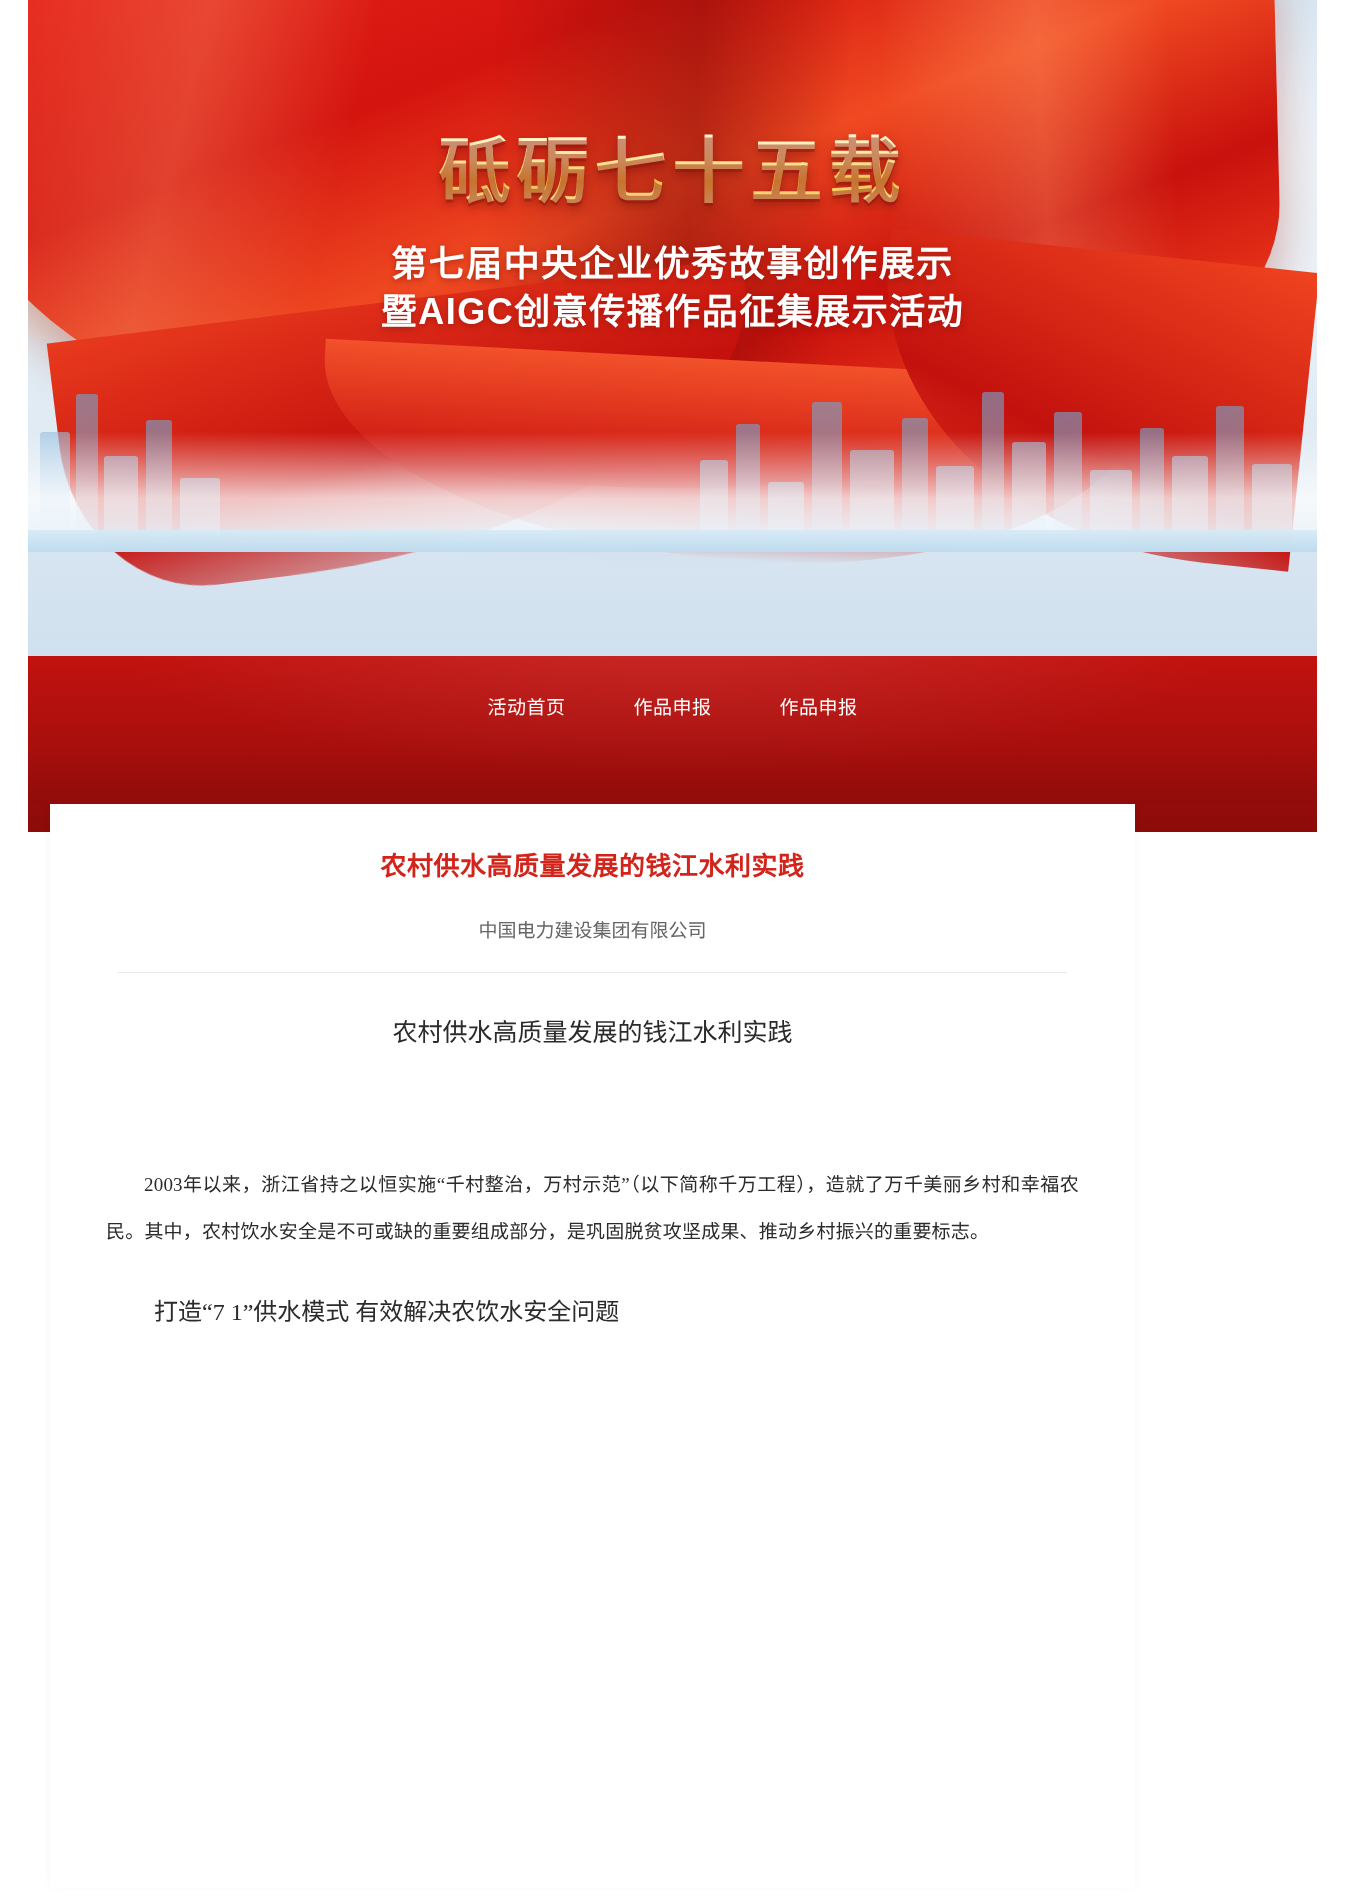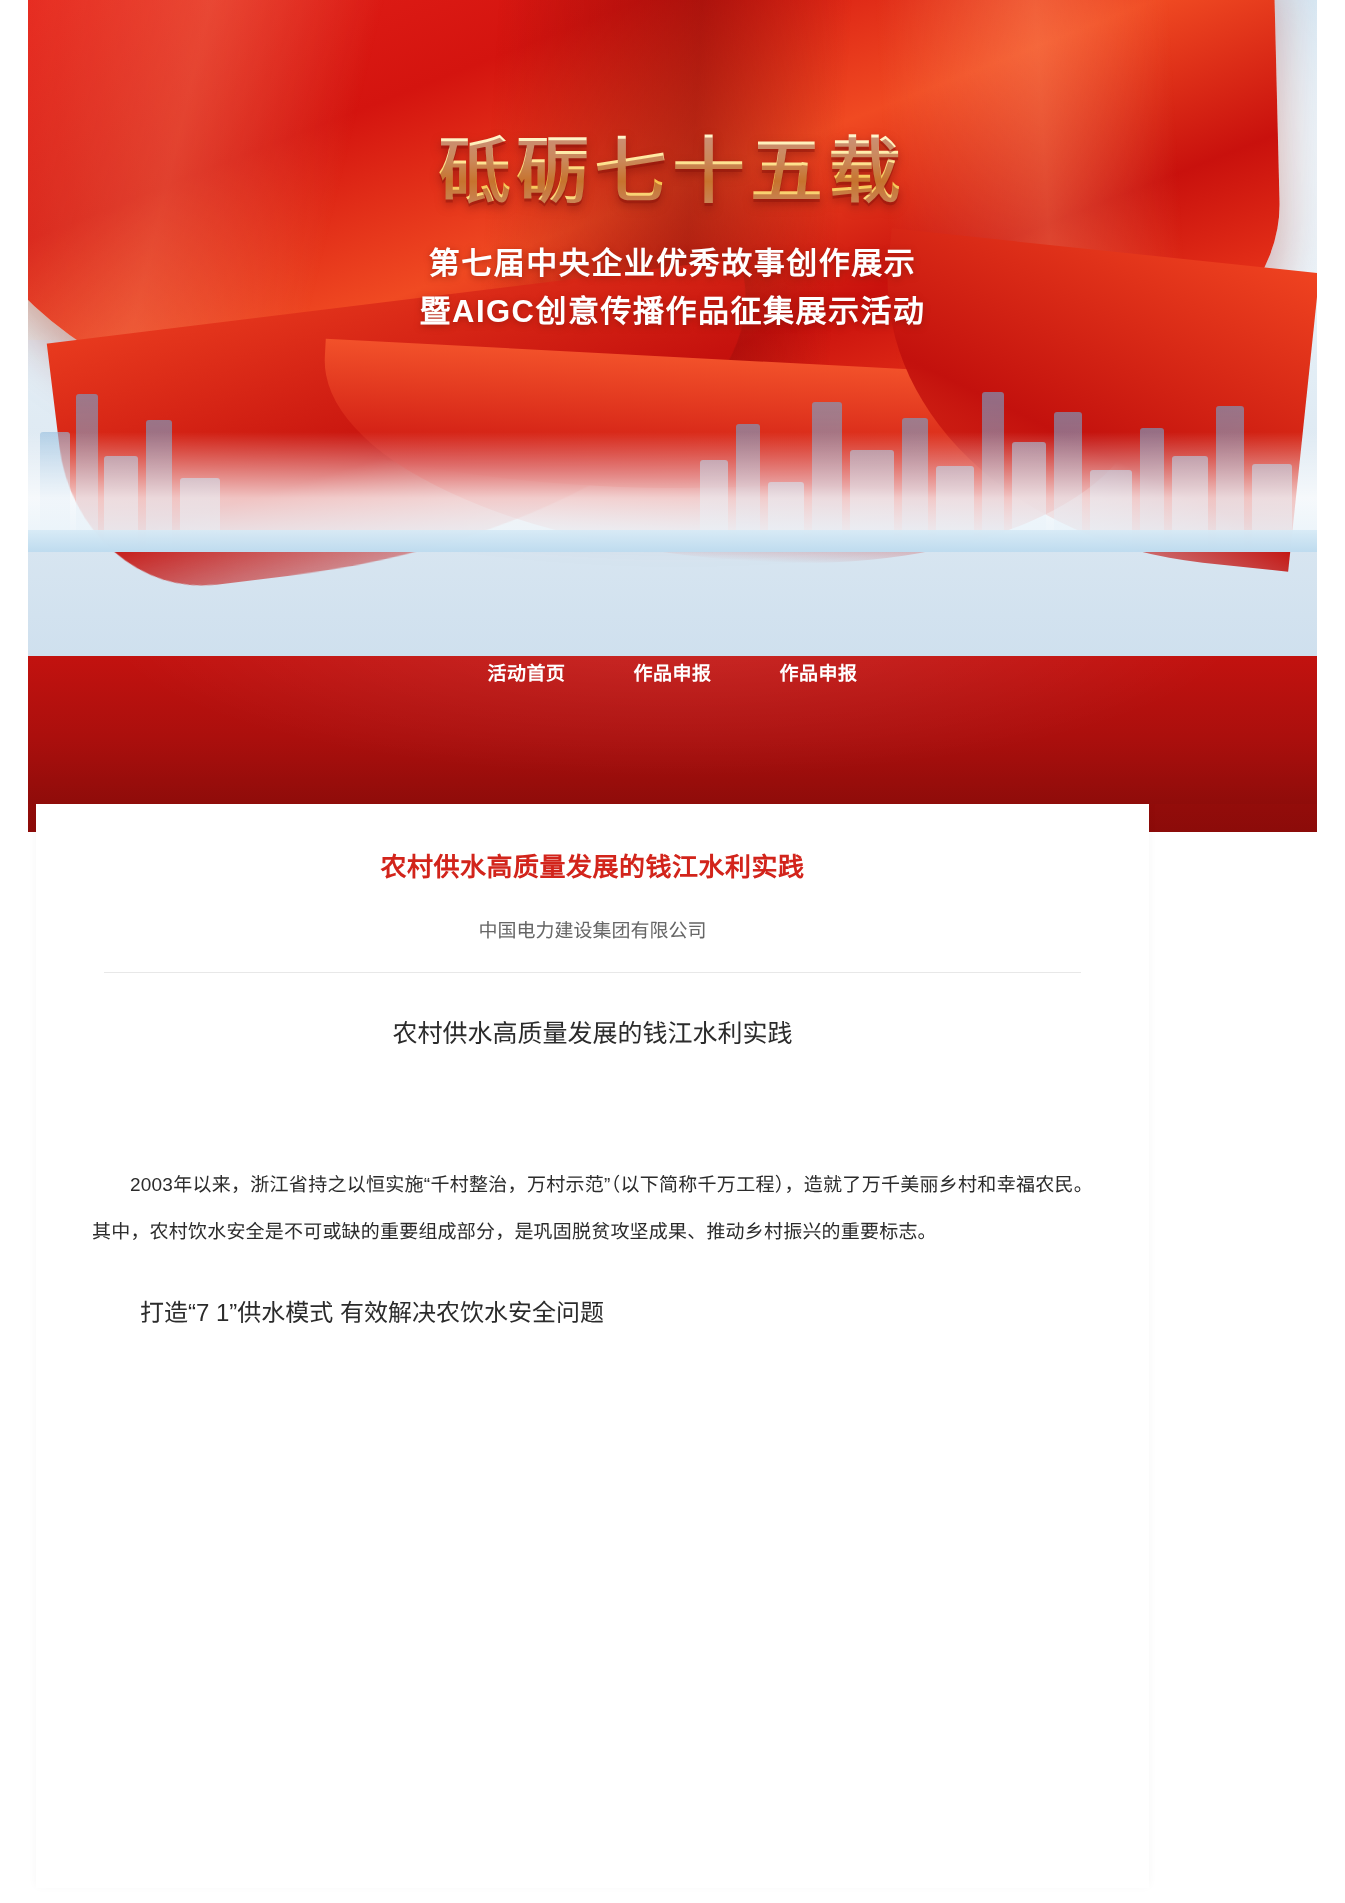--- a/index.html
+++ b/index.html
@@ -131,21 +131,21 @@
     letter-spacing: 6px;
     background: linear-gradient(180deg, #fff9dc 0%, #ffe79a 38%, #f6c24b 62%, #ffeeb4 100%);
     -webkit-background-clip: text;
     background-clip: text;
     color: transparent;
     text-shadow: 0 3px 0 rgba(140,20,10,.45);
     filter: drop-shadow(0 4px 5px rgba(120,15,8,.5));
   }
   .hl-sub {
     margin-top: 26px;
-    font-size: 31px;
+    font-size: 36px;
     line-height: 48px;
     font-weight: 700;
     color: #ffffff;
     letter-spacing: 1.5px;
     text-shadow: 0 2px 6px rgba(130,20,10,.55);
   }
 
   
   .navbar {
     position: relative;
@@ -163,22 +163,22 @@
     background: radial-gradient(ellipse at 50% -20%, rgba(255,255,255,.10), rgba(255,255,255,0) 60%);
   }
   .nav-gutter-l, .nav-gutter-r {
     position: absolute; top: 0; bottom: 0; width: 28px; background: #ffffff; z-index: 3;
   }
   .nav-gutter-l { left: 0; }
   .nav-gutter-r { right: 0; }
   .nav-items {
     display: flex;
     gap: 48px;
+    margin-top: 34px;
     z-index: 4;
-    font-weight: bold;
   }
   .nav-item {
     color: #ffffff;
     font-size: 19px;
     line-height: 24px;
     padding: 6px 10px;
     cursor: pointer;
     white-space: nowrap;
     letter-spacing: .5px;
   }
@@ -196,22 +196,23 @@
     position: absolute; top: 656px; height: 176px; width: 28px; background: #ffffff; z-index: 2;
   }
   .band-gutter-l { left: 0; }
   .band-gutter-r { right: 0; }
 
   
   .article-wrap {
     position: relative;
     z-index: 5;
     width: 1185px;
-    padding: 0 36px;
+    padding: 0 50px;
     margin-top: -16px;
+    font-family: Liberation Serif, serif;
   }
   .article {
     background: #ffffff;
     border-radius: 12px 12px 0 0;
     padding: 44px 56px 60px 56px;
     min-height: 1100px;
     box-shadow: 0 -2px 10px rgba(0,0,0,.04);
   }
   .article-title {
     text-align: center;

